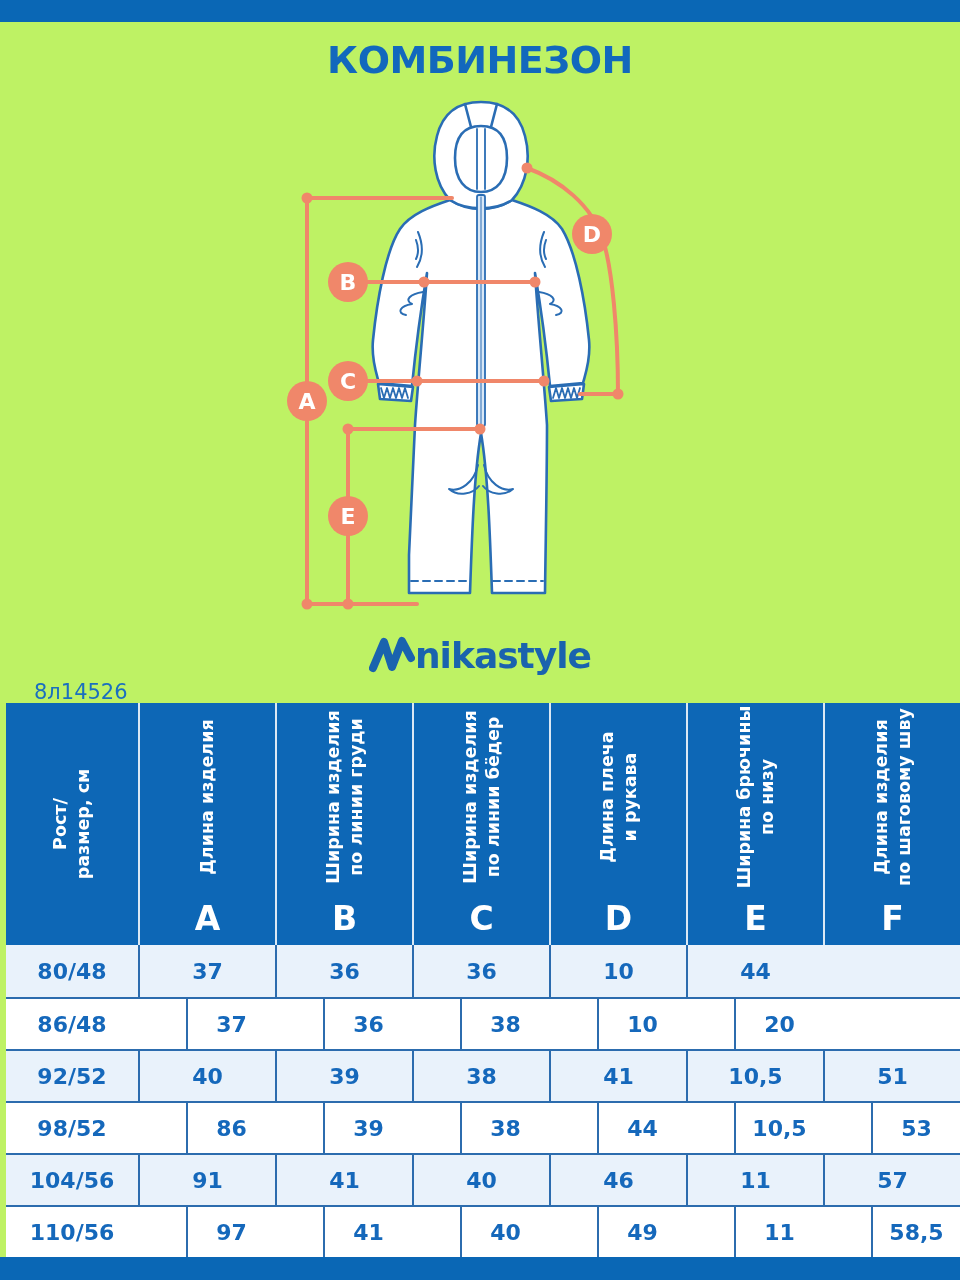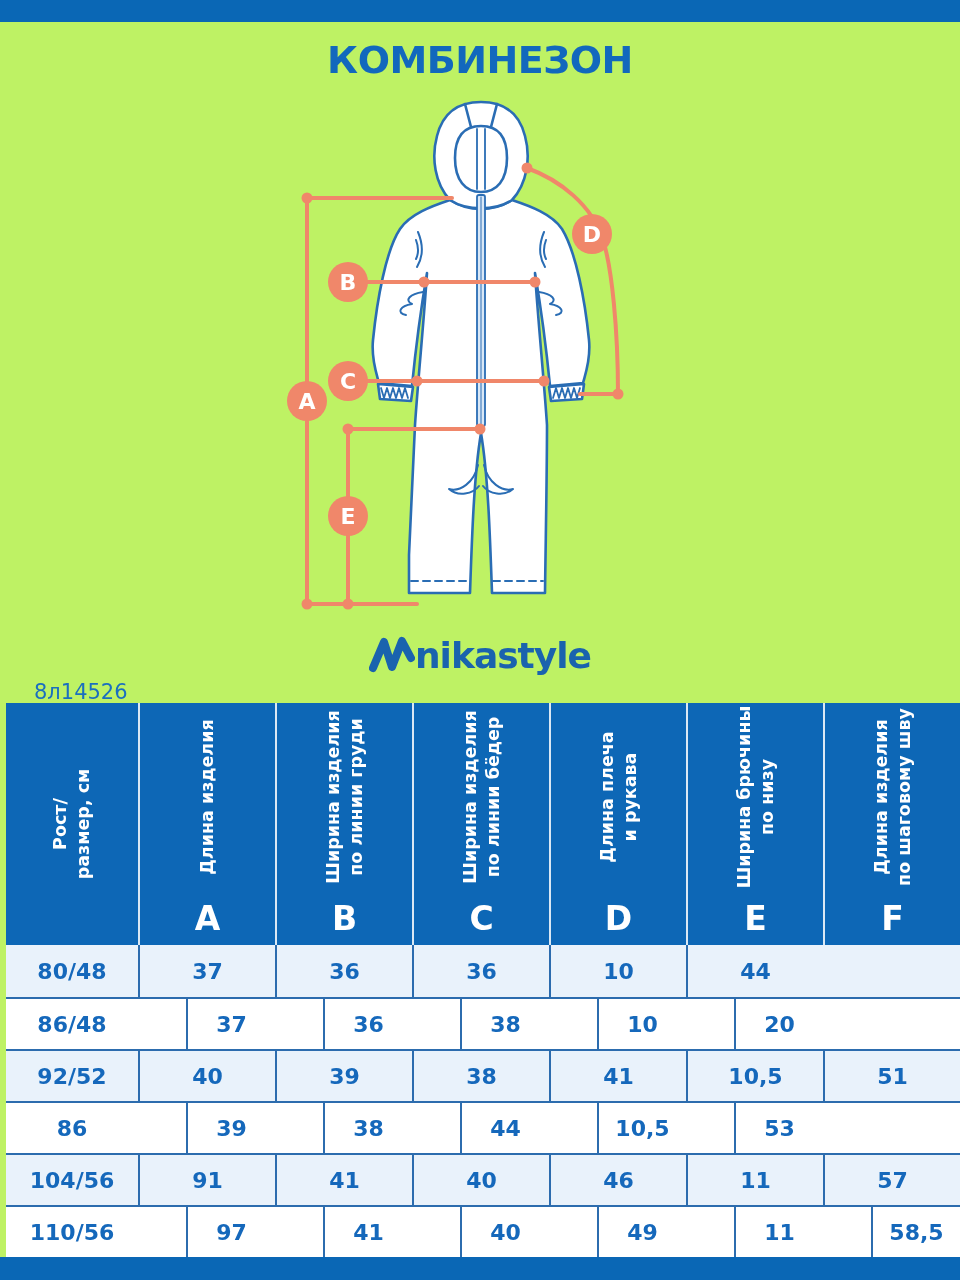--- a/index.html
+++ b/index.html
@@ -237,20 +237,21 @@
       <div class="tr alt">
         <div class="td size">92/52</div>
         <div class="td">40</div>
         <div class="td">39</div>
         <div class="td">38</div>
         <div class="td">41</div>
         <div class="td">10,5</div>
         <div class="td">51</div>
       </div>
       <div class="tr plain">
+        <div class="td size">98/52</div>
         <div class="td">86</div>
         <div class="td">39</div>
         <div class="td">38</div>
         <div class="td">44</div>
         <div class="td">10,5</div>
         <div class="td">53</div>
       </div>
       <div class="tr alt">
         <div class="td size">104/56</div>
         <div class="td">91</div>

